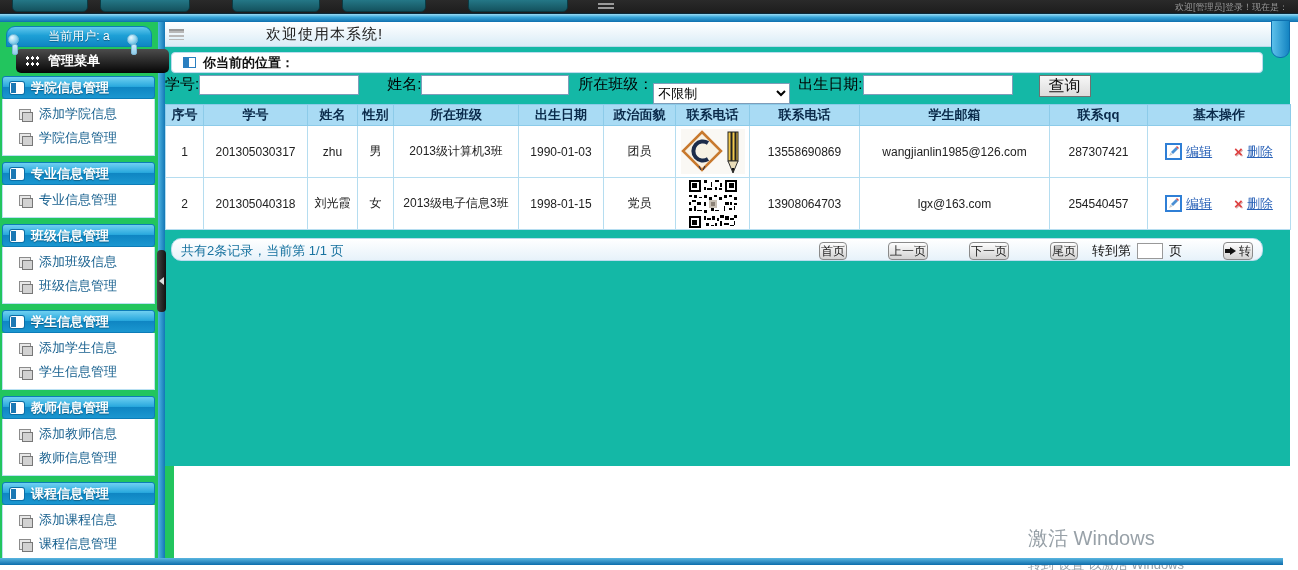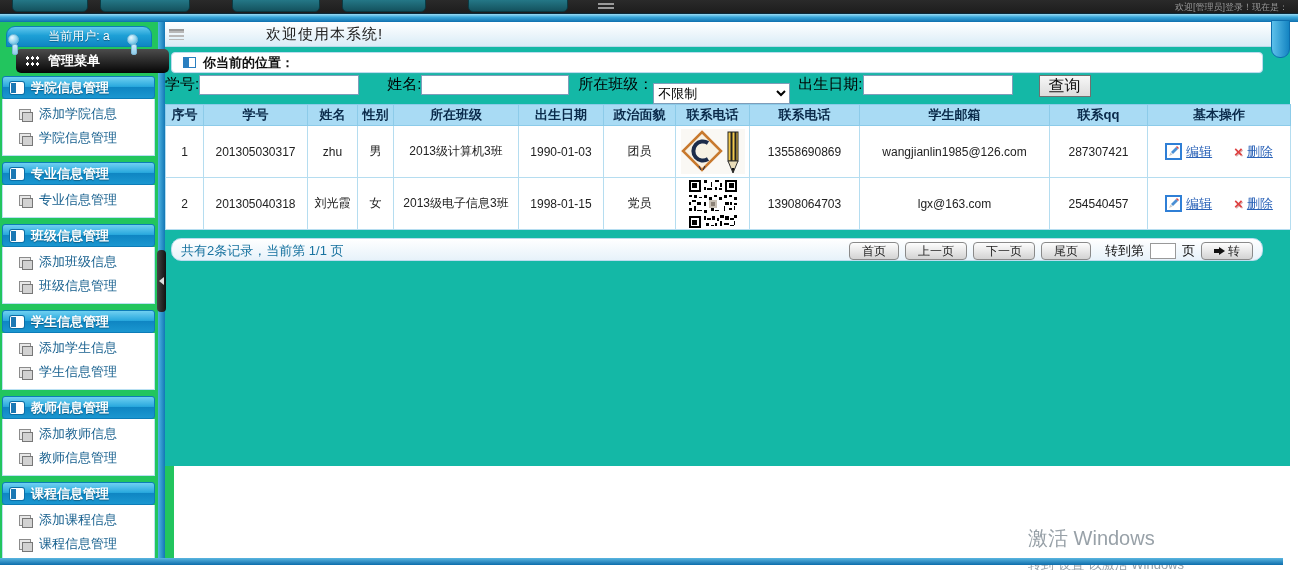--- a/index.html
+++ b/index.html
@@ -112,23 +112,23 @@
   .edit-icon-box { width:17px; height:17px; border:2px solid #2f7fd6; background:#fff;
     display:inline-flex; align-items:center; justify-content:center; cursor:pointer; }
   .del-x { color:#de4040; font-weight:bold; font-size:15px; cursor:pointer;
     text-shadow:1px 1px 0 rgba(150,30,30,.35); }
   .photo { display:inline-block; vertical-align:middle; }
 
   .pagebar { margin:8px 27px 0 6px; height:23px; background:linear-gradient(#ffffff,#e7f2fa);
     border:1px solid #bcdcee; border-radius:10px; display:flex; align-items:flex-end;
     padding:0 9px; font-size:13px; color:#17729f; }
   .pagebar-right { margin-left:auto; display:flex; align-items:center; gap:6px; }
-  .pg-btn { height:18px; padding:0 12px; font-size:12px; color:#222;
+  .pg-btn { height:18px; padding:0 1px; font-size:12px; color:#222;
     background:linear-gradient(#fdfdfd,#d3d3d3); border:1px solid #8a8a8a;
-    border-radius:4px; cursor:pointer; }
+    border-radius:4px; cursor:pointer;margin-left:35px; }
   .goto-txt { color:#111; font-size:13px; }
   .goto-input { width:26px; height:16px; border:1px solid #999; background:#fff; }
   .go-btn { display:flex; align-items:center; gap:3px; }
   .go-arrow { display:inline-flex; align-items:center; }
   .go-arrow i { display:block; width:5px; height:4px; background:#111; }
   .go-arrow b { display:block; width:0; height:0; border-top:4px solid transparent;
     border-bottom:4px solid transparent; border-left:6px solid #111; }
 
   
   .watermark { position:absolute; left:1028px; top:525px; color:#98a1a8; z-index:1; }

